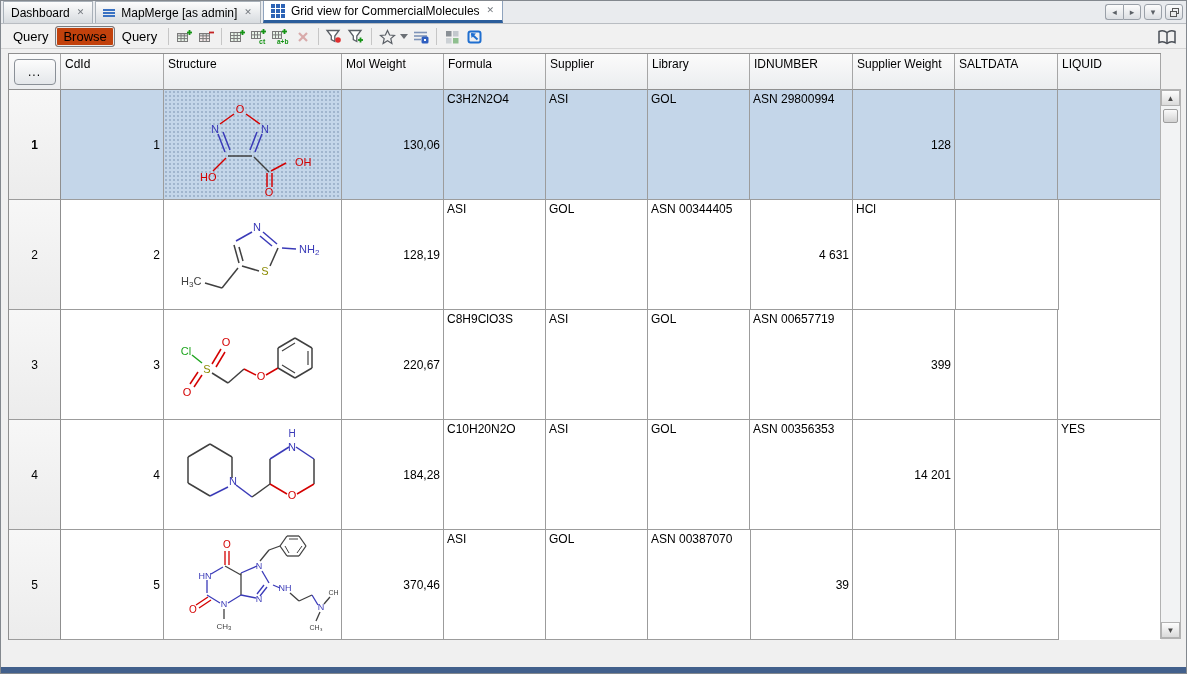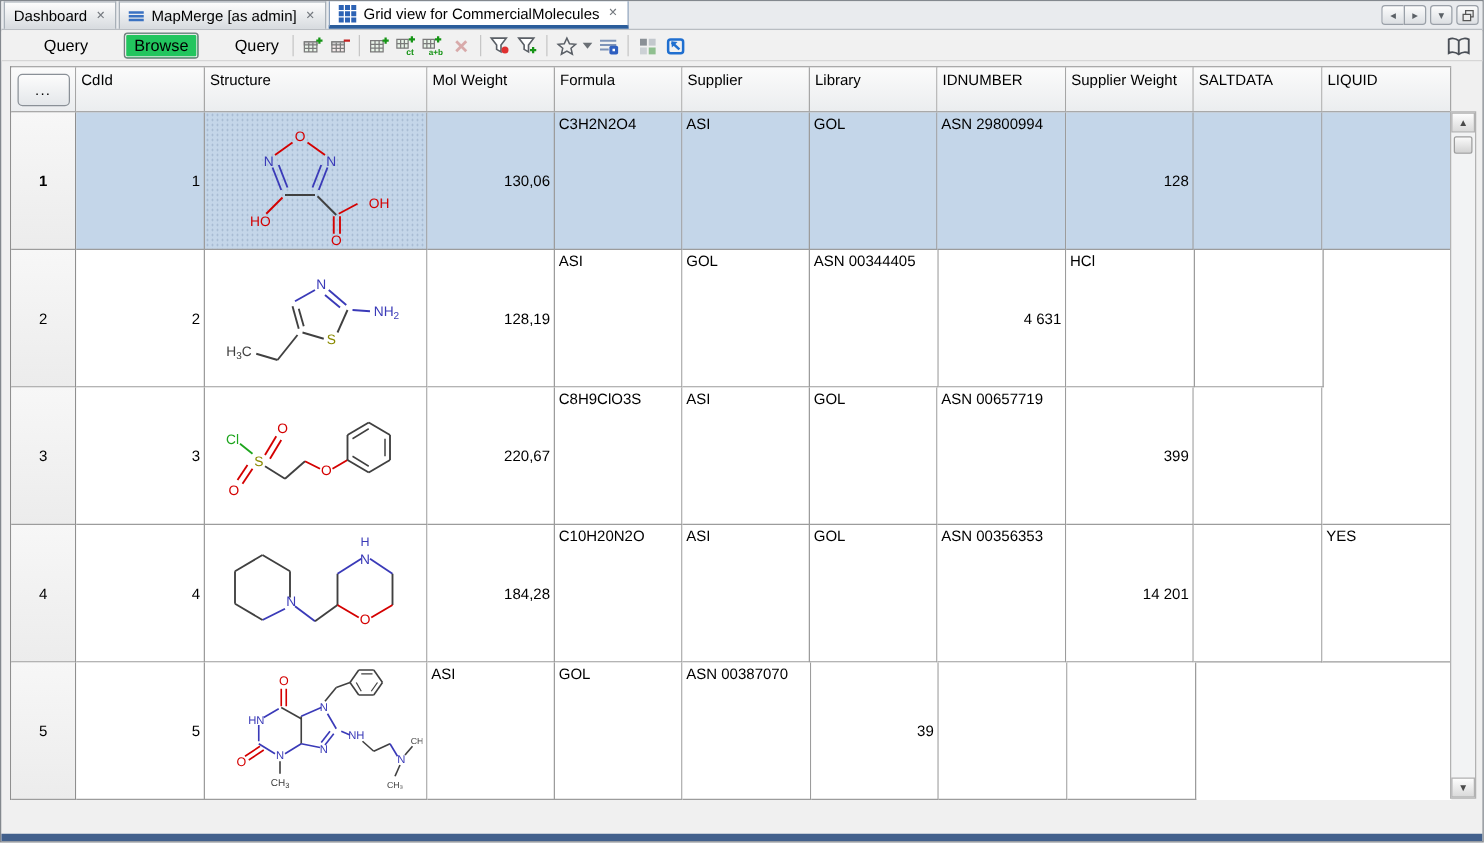--- a/index.html
+++ b/index.html
@@ -23,22 +23,22 @@
   .tcbtn { width:18px; height:16px; border:1px solid #9aa0a8; border-radius:3px;
            background:linear-gradient(#fcfcfc,#dcdfe3); display:flex; align-items:center;
            justify-content:center; color:#5b6066; font-size:9px; }
   .pairwrap { display:flex; }
   .pairwrap .tcbtn:first-child { border-radius:3px 0 0 3px; border-right:none; }
   .pairwrap .tcbtn:last-child { border-radius:0 3px 3px 0; }
 
   
   .toolbar { position:absolute; top:24px; left:0; right:0; height:24px; background:#f1f1f1;
              border-bottom:1px solid #d6d6d6; display:flex; align-items:center; padding:0 5px; }
-  .mode { padding:2px 7px; font-size:13px;margin-left:22px; }
-  .mode.active { border:1px solid #777c82; border-radius:3px; background:#22c55e;
+  .mode { padding:2px 7px; font-size:13px; }
+  .mode.active { border:1px solid #777c82; border-radius:3px; background:#c2410c;
                  box-shadow:inset 0 0 0 1px #e8e8e8; }
   .tsep { width:1px; height:17px; background:#c6c6c6; margin:0 4px; }
   .tbtn { width:22px; height:21px; display:flex; align-items:center; justify-content:center; }
   .toolbar svg { display:block; }
   .book-btn { position:absolute; right:8px; top:2px; }
 
   
   .grid { position:absolute; left:7px; top:52px; border-left:1px solid #8f8f8f; border-top:1px solid #8f8f8f; background:#fff; }
   .grow { display:flex; }
   .cell { border-right:1px solid #9c9c9c; border-bottom:1px solid #9c9c9c; overflow:hidden;
@@ -457,20 +457,21 @@
           <text x="56" y="74" font-size="9" fill="#3a3ab8" text-anchor="middle">N</text>
           <text x="56" y="96" font-size="8" fill="#404040" text-anchor="middle">CH<tspan font-size="6" dy="1">3</tspan></text>
           <text x="91" y="36" font-size="9" fill="#3a3ab8" text-anchor="middle">N</text>
           <text x="91" y="69" font-size="9" fill="#3a3ab8" text-anchor="middle">N</text>
           <text x="117" y="58" font-size="9" fill="#3a3ab8" text-anchor="middle">NH</text>
           <text x="153" y="77" font-size="9" fill="#3a3ab8" text-anchor="middle">N</text>
           <text x="167" y="62" font-size="7" fill="#404040" text-anchor="middle">CH₃</text>
           <text x="148" y="97" font-size="7" fill="#404040" text-anchor="middle">CH₃</text>
         </svg>
       </div>
+      <div class="cell w-mw num">370,46</div>
       <div class="cell w-supplier txt">ASI</div>
       <div class="cell w-library txt">GOL</div>
       <div class="cell w-idnum txt">ASN 00387070</div>
       <div class="cell w-supwt num">39</div>
       <div class="cell w-salt txt"></div>
       <div class="cell w-liquid txt"></div>
     </div>
   </div>
 
   <div class="vscroll">

